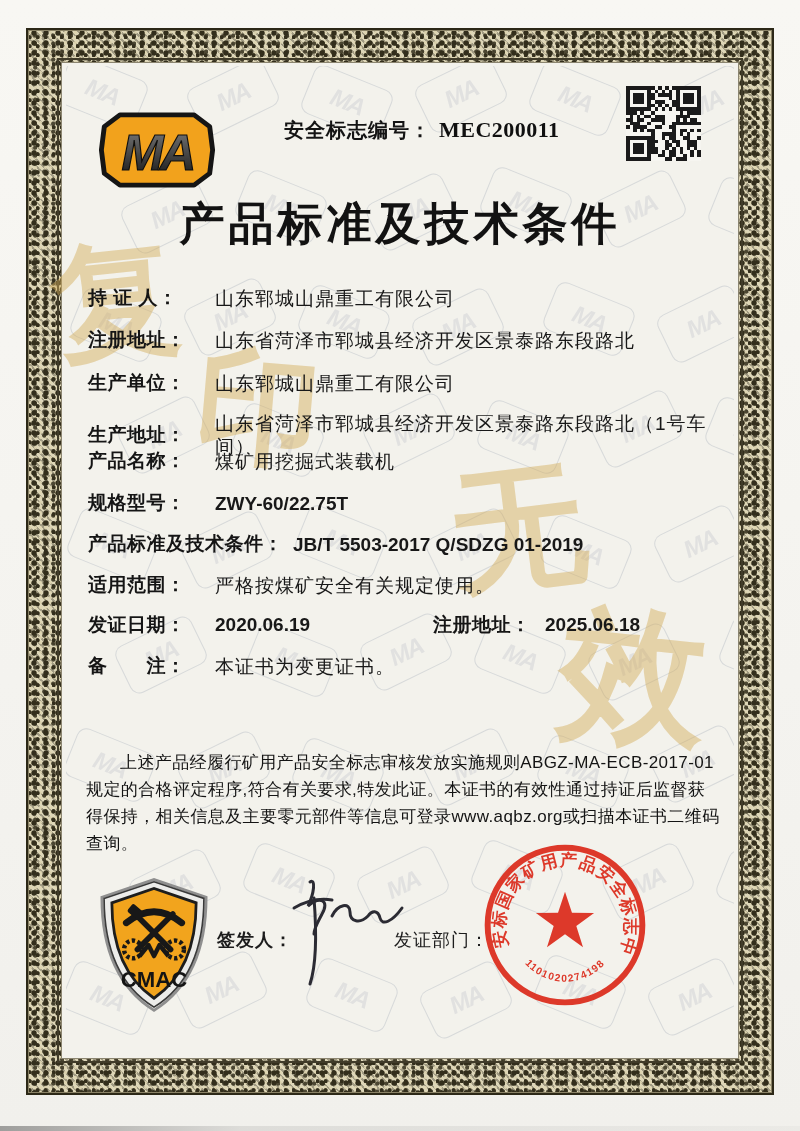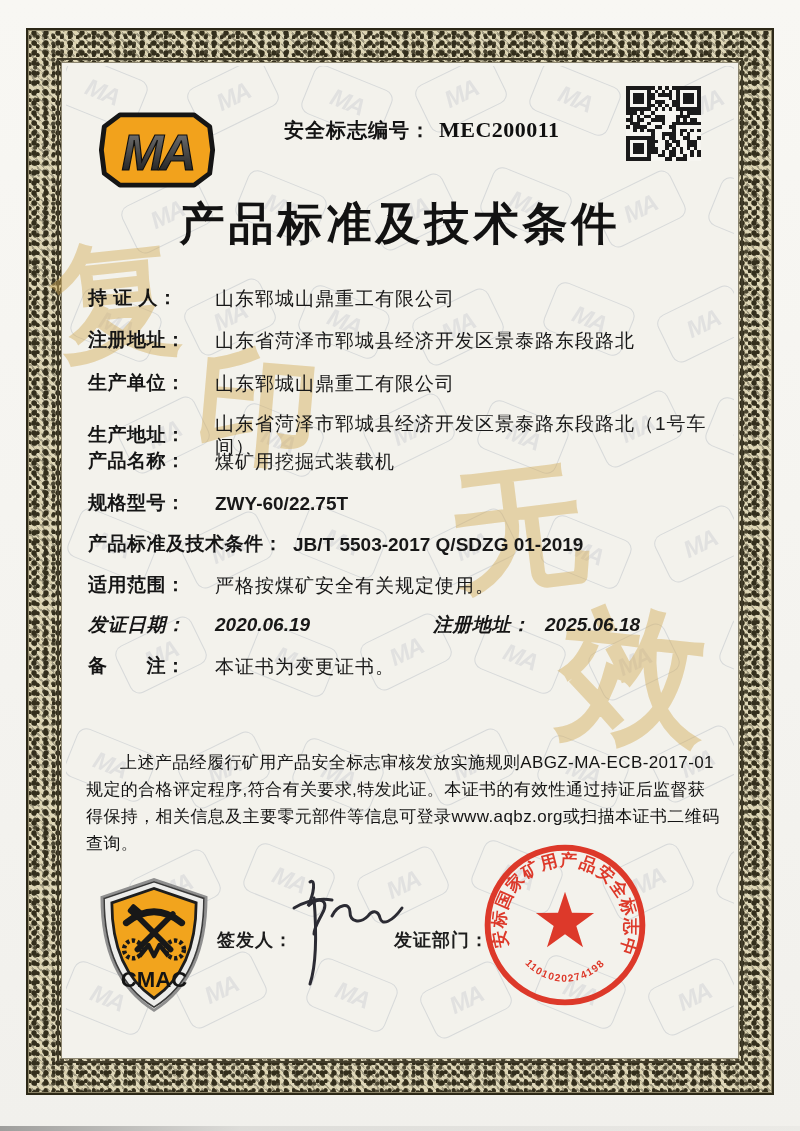--- a/index.html
+++ b/index.html
@@ -34,21 +34,21 @@
   }
   .texture { position:absolute; top:66px; left:66px; right:66px; bottom:76px; overflow:hidden; z-index:1; pointer-events:none; }
   .stamp {
     position:absolute; width:84px; height:52px; border:1.5px solid rgba(135,145,165,.26);
     border-radius:10px; display:flex; align-items:center; justify-content:center;
   }
   .stamp span { font-weight:bold; font-style:italic; font-size:24px; color:rgba(135,145,165,.17); letter-spacing:-2px; }
   .wm-layer { position:absolute; inset:0; z-index:2; pointer-events:none; }
   .wm { position:absolute; color:#d3ac58; opacity:.45; font-family:"Liberation Serif","DejaVu Serif",serif; font-weight:bold; line-height:1; }
   .content { position:absolute; inset:0; z-index:3; }
-  .abs { position:absolute;font-style:italic; }
+  .abs { position:absolute; }
 
   .header-line { position:absolute; left:284px; top:117px; display:flex; align-items:baseline; gap:8px; white-space:nowrap; }
   .header-label { font-size:20px; font-weight:bold; letter-spacing:1px; color:#141414; }
   .header-number { font-family:"Liberation Serif","DejaVu Serif",serif; font-size:22px; font-weight:bold; letter-spacing:.5px; color:#101010; }
 
   .ma-logo { position:absolute; left:98px; top:110px; width:118px; height:80px; }
   .qr { position:absolute; left:626px; top:86px; width:75px; height:75px; }
 
   .title { position:absolute; left:0; right:0; top:194px; text-align:center;
     font-family:"Liberation Serif","DejaVu Serif",serif;
@@ -60,21 +60,21 @@
   .row.wide .lab { flex:0 0 auto; margin-right:10px; }
   .val { font-size:19px; color:#181818; letter-spacing:1px; line-height:23px; }
   .latin { font-weight:bold; letter-spacing:0; font-size:19px; }
 
   .statement { position:absolute; left:86px; top:749px; width:636px;
     font-size:17px; line-height:27px; color:#141414; text-indent:2em; letter-spacing:.4px; }
 
   .cmac { position:absolute; left:93px; top:876px; width:122px; height:138px; }
   .signer-label { position:absolute; left:217px; top:928px; font-size:18px; font-weight:bold; letter-spacing:1px; }
   .signature { position:absolute; left:280px; top:868px; width:130px; height:122px; }
-  .issuer-label { position:absolute; left:394px; top:928px; font-size:18px; font-weight:bold; letter-spacing:1px; }
+  .issuer-label { position:absolute; left:394px; top:928px; font-size:18px; font-weight:normal; letter-spacing:1px; }
   .seal { position:absolute; left:480px; top:840px; width:170px; height:170px; opacity:.92; }
 
   .scan-edge { position:absolute; left:0; right:0; bottom:0; height:5px;
     background:linear-gradient(90deg, rgba(90,90,90,.55), rgba(160,160,158,.25) 30%, rgba(200,200,196,.15)); }
 </style>
 </head>
 <body>
 
 <div class="page">
 

